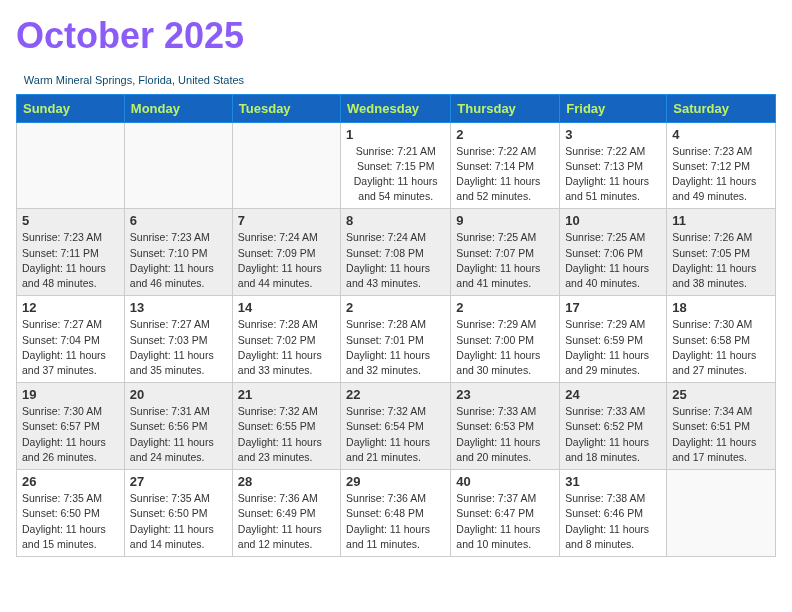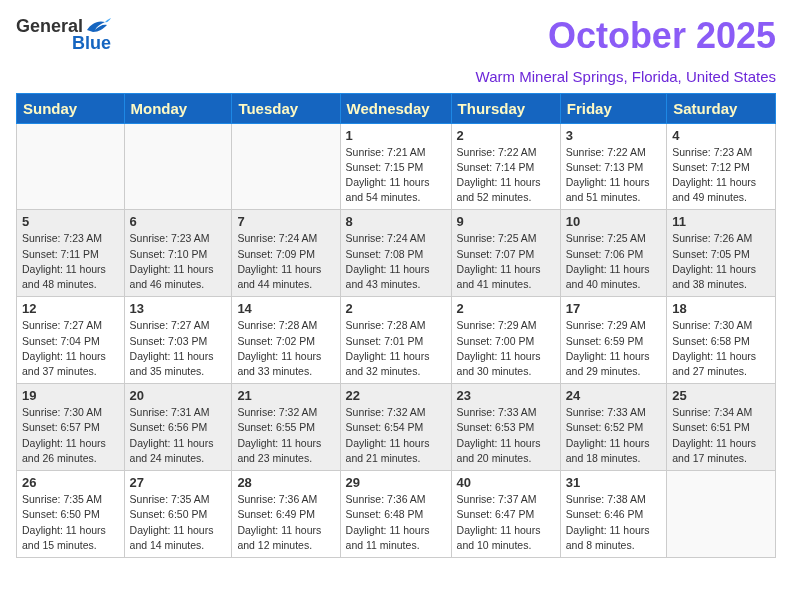--- a/index.html
+++ b/index.html
@@ -40,33 +40,33 @@
     .title-block {
       text-align: right;
     }
     .month-title {
       font-size: 36px;
       font-weight: bold;
       color: #8b5cf6;
       line-height: 1.1;
     }
     .location {
-      font-size: 15px;
-      color: #6d28d9;
-      margin-top: 12px;
+      font-size: 11px;
+      color: #0c4a6e;
+      margin-top: 18px;
     }
     .calendar {
       width: 100%;
       border-collapse: collapse;
       border: 1px solid #ccc;
     }
     .calendar th {
       background: #1565c0;
-      color: #fef9c3;
-      font-size: 15px;
+      color: #bef264;
+      font-size: 13px;
       font-weight: bold;
       padding: 6px 6px;
       text-align: left;
       border: 1px solid #1e88e5;
     }
     .calendar td {
       vertical-align: top;
       border: 1px solid #ccc;
       padding: 4px 5px;
       width: 113px;
@@ -96,32 +96,20 @@
       background: #fff;
     }
     .calendar tbody tr:nth-child(even) td {
       background: #eeeeee;
     }
   </style>
 </head>
 <body>
 
 <div class="header">
-  <div class="logo">
-    <div style="display:flex;flex-direction:column;align-items:flex-end;">
-      <div style="display:flex;align-items:center;">
-        <span class="logo-text-general">General</span>
-        <svg class="logo-bird" viewBox="0 0 28 22" xmlns="http://www.w3.org/2000/svg">
-          <path d="M4 14 C8 8, 14 4, 22 6 C18 8, 14 10, 12 14 C16 10, 20 8, 24 9 C20 13, 16 16, 10 16 Z" fill="#1565c0"></path>
-          <path d="M22 6 C25 3, 28 2, 28 2 C26 5, 24 7, 22 6Z" fill="#42a5f5"></path>
-        </svg>
-      </div>
-      <span class="logo-text-blue" style="margin-top:-4px;">Blue</span>
-    </div>
-  </div>
   <div class="title-block">
     <div class="month-title">October 2025</div>
     <div class="location">Warm Mineral Springs, Florida, United States</div>
   </div>
 </div>
 
 <table class="calendar">
   <thead>
     <tr id="header-row">
         <th>Sunday</th>
@@ -133,21 +121,21 @@
         <th>Saturday</th>
       </tr>
   </thead>
   <tbody id="calendar-body">
       <tr>
         <td class="empty-cell"></td>
         <td class="empty-cell"></td>
         <td class="empty-cell"></td>
         <td>
           <span class="day-number">1</span>
-          <div class="day-info" style="white-space: pre-line;">Sunrise: 7:21 AM
+          <div class="day-info" style="white-space: pre-line; text-align: center;">Sunrise: 7:21 AM
 Sunset: 7:15 PM
 Daylight: 11 hours
 and 54 minutes.</div>
         </td>
         <td>
           <span class="day-number">2</span>
           <div class="day-info" style="white-space: pre-line;">Sunrise: 7:22 AM
 Sunset: 7:14 PM
 Daylight: 11 hours
 and 52 minutes.</div>

